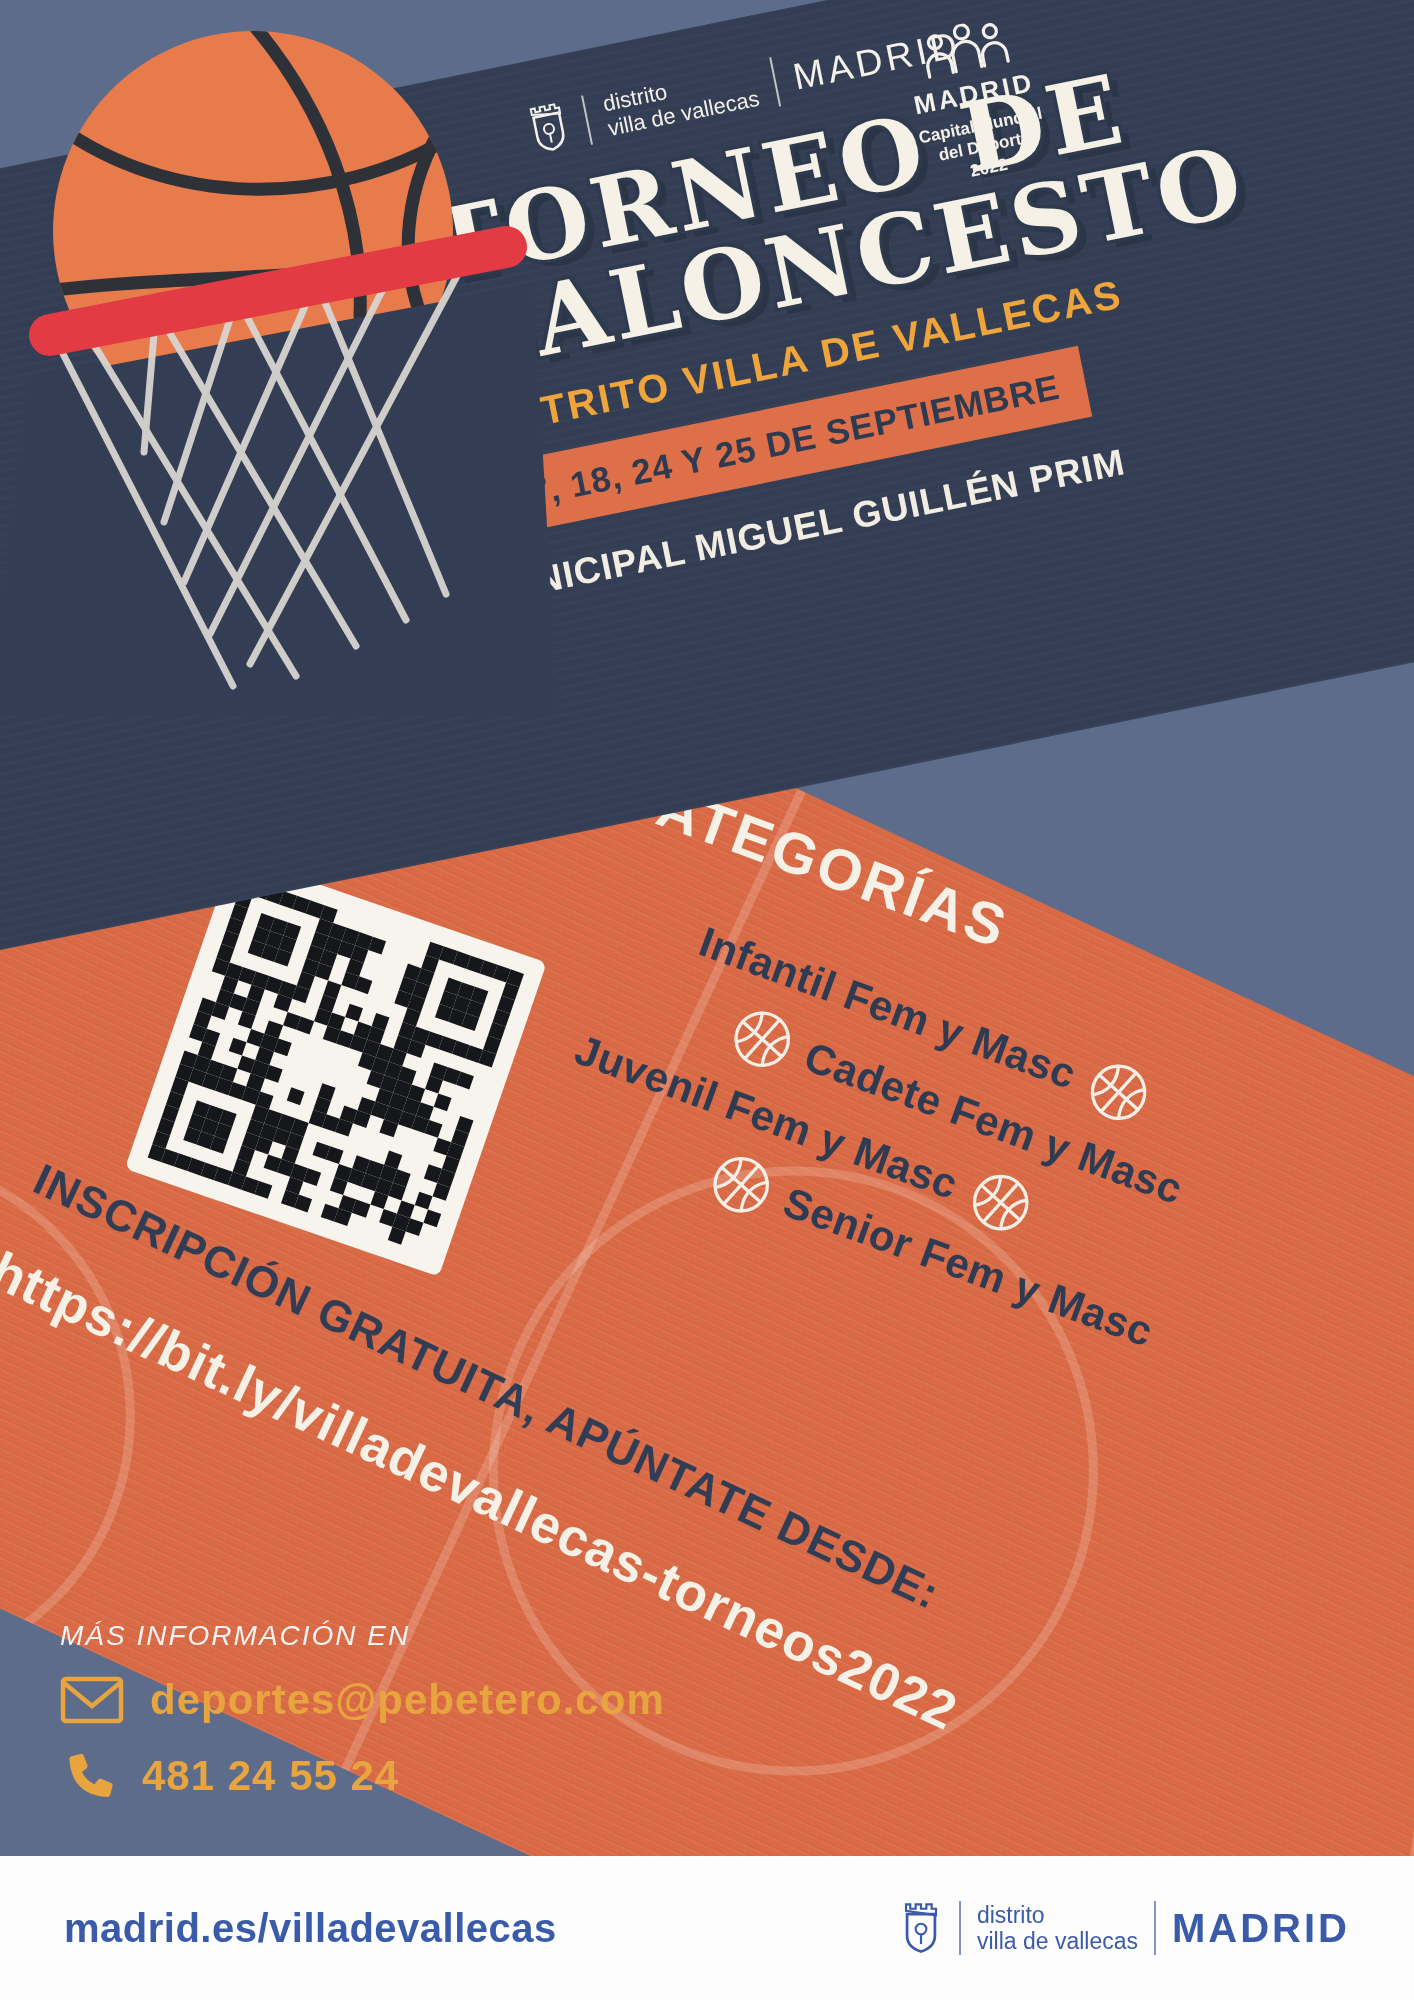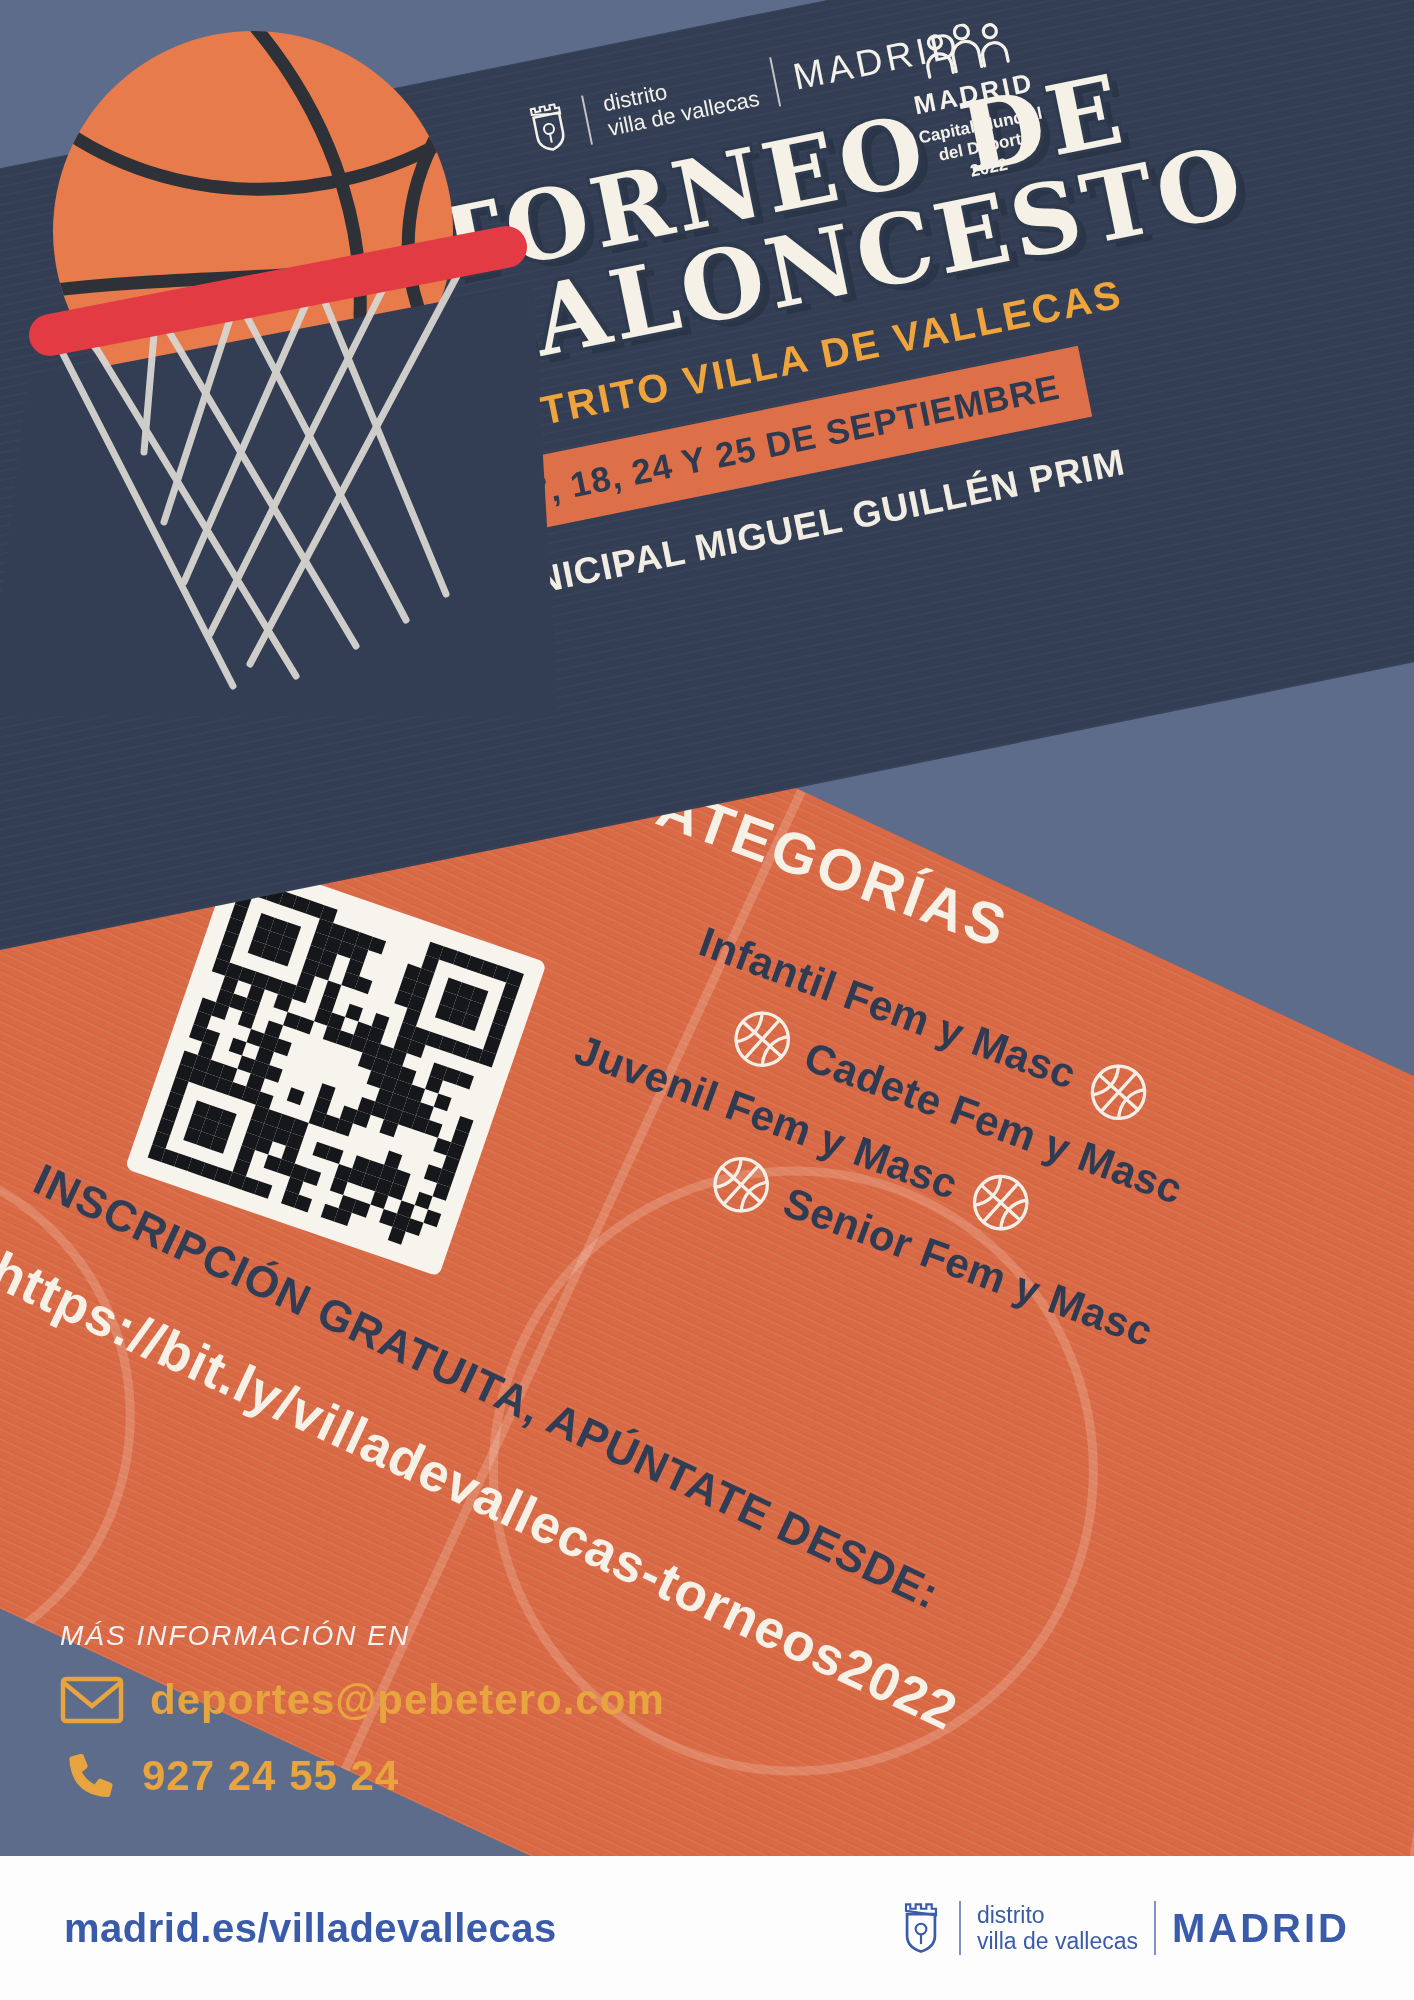--- a/index.html
+++ b/index.html
@@ -685,21 +685,21 @@
       <svg width="64" height="48" viewBox="0 0 64 48" fill="none" stroke="#E8A43E" stroke-width="4.5">
         <rect x="3" y="3" width="58" height="42" rx="3"></rect>
         <polyline points="4,7 32,30 60,7"></polyline>
       </svg>
       <span class="txt">deportes@pebetero.com</span>
     </div>
     <div class="contact-row">
       <svg width="56" height="56" viewBox="0 0 70 62" fill="#E8A43E">
         <path d="M14.6,6.2 L25.4,3.4 C27.2,2.9 29,3.9 29.7,5.6 L34.3,17.2 C34.9,18.8 34.4,20.6 33,21.6 L27.5,25.9 C30.8,32.6 36.4,38.2 43.1,41.5 L47.4,36 C48.4,34.6 50.2,34.1 51.8,34.7 L63.4,39.3 C65.1,40 66.1,41.8 65.6,43.6 L62.8,54.4 C62.3,56.2 60.7,57.4 58.9,57.3 C29.5,55.6 13.4,39.5 11.7,10.1 C11.6,8.3 12.8,6.7 14.6,6.2 Z"></path>
       </svg>
-      <span class="txt">927 24 55 24</span>
+      <span class="txt">481 24 55 24</span>
     </div>
   </div>
 
   <div class="footer-bar">
     <div class="footer-url">madrid.es/villadevallecas</div>
     <div class="footer-logo">
       <svg width="44" height="60" viewBox="0 0 40 56" fill="none" stroke="currentColor">
         <path stroke-width="2" d="M6,12 v-6 h4 v4 h5 v-4 h5 v4 h5 v-4 h5 v4 h4 v6 z"></path>
         <path stroke-width="2.5" d="M7,15 h26 v20 q0,11 -13,15 q-13,-4 -13,-15 z"></path>
         <circle cx="20" cy="29" r="5" stroke-width="2"></circle>

